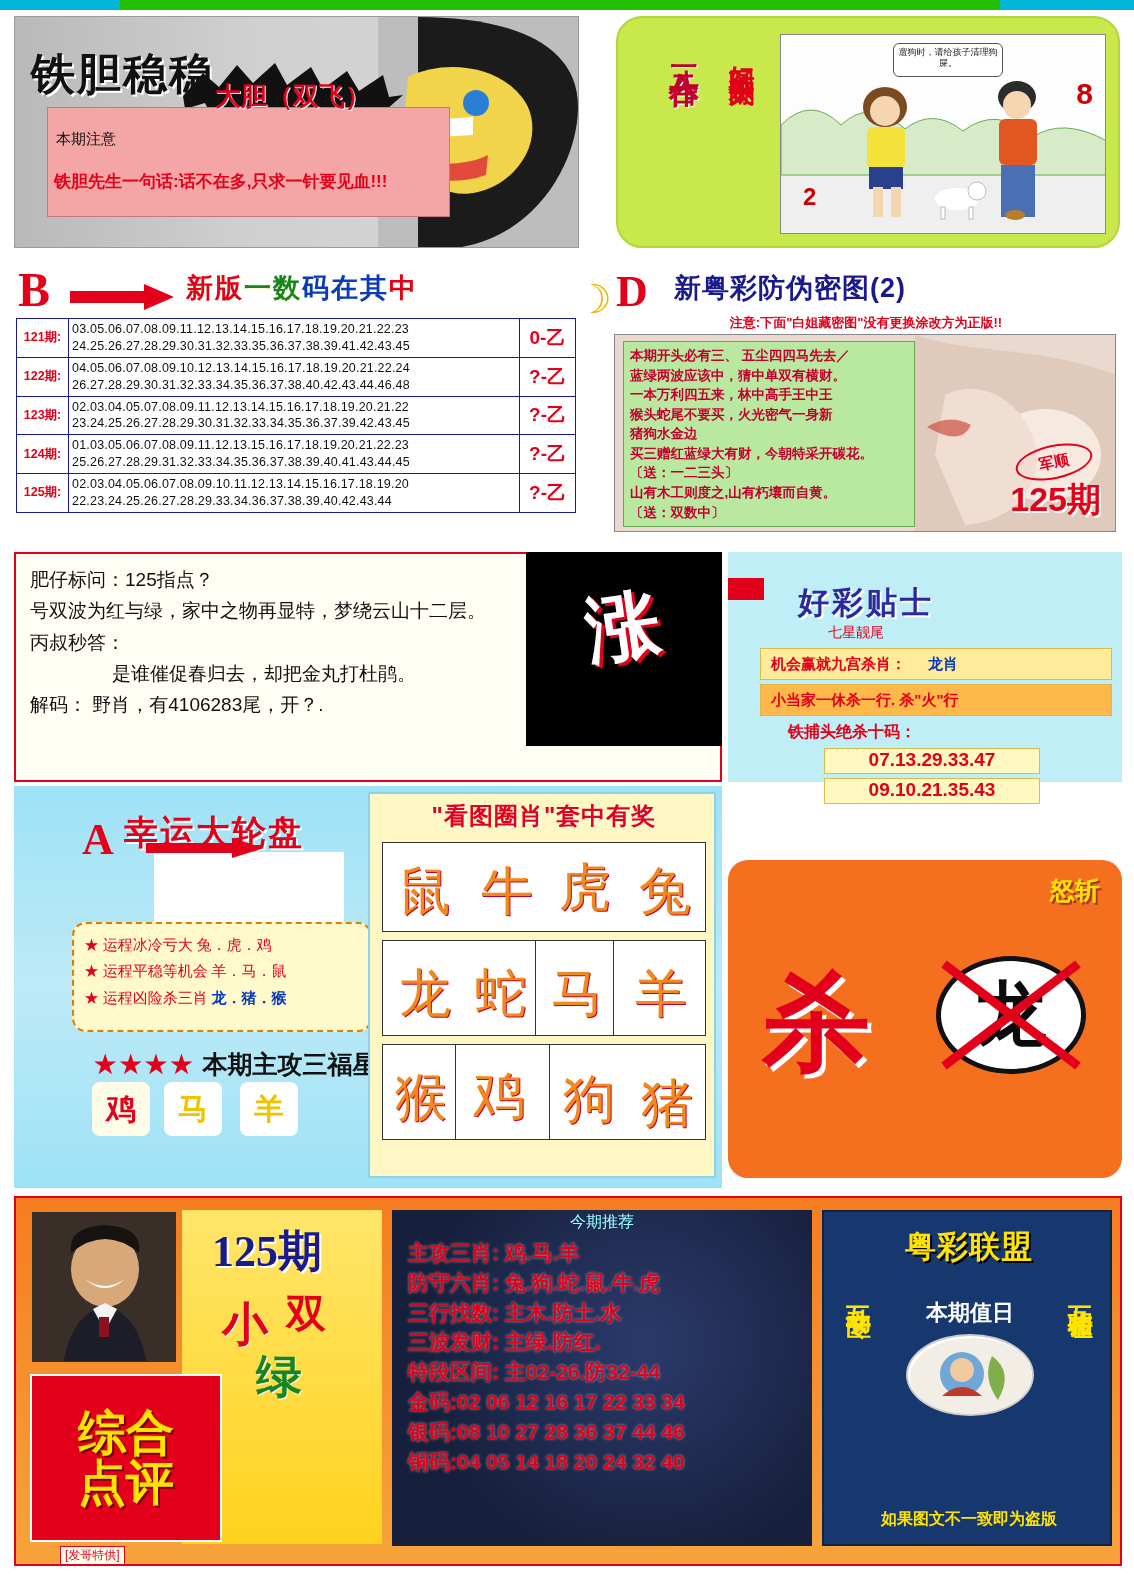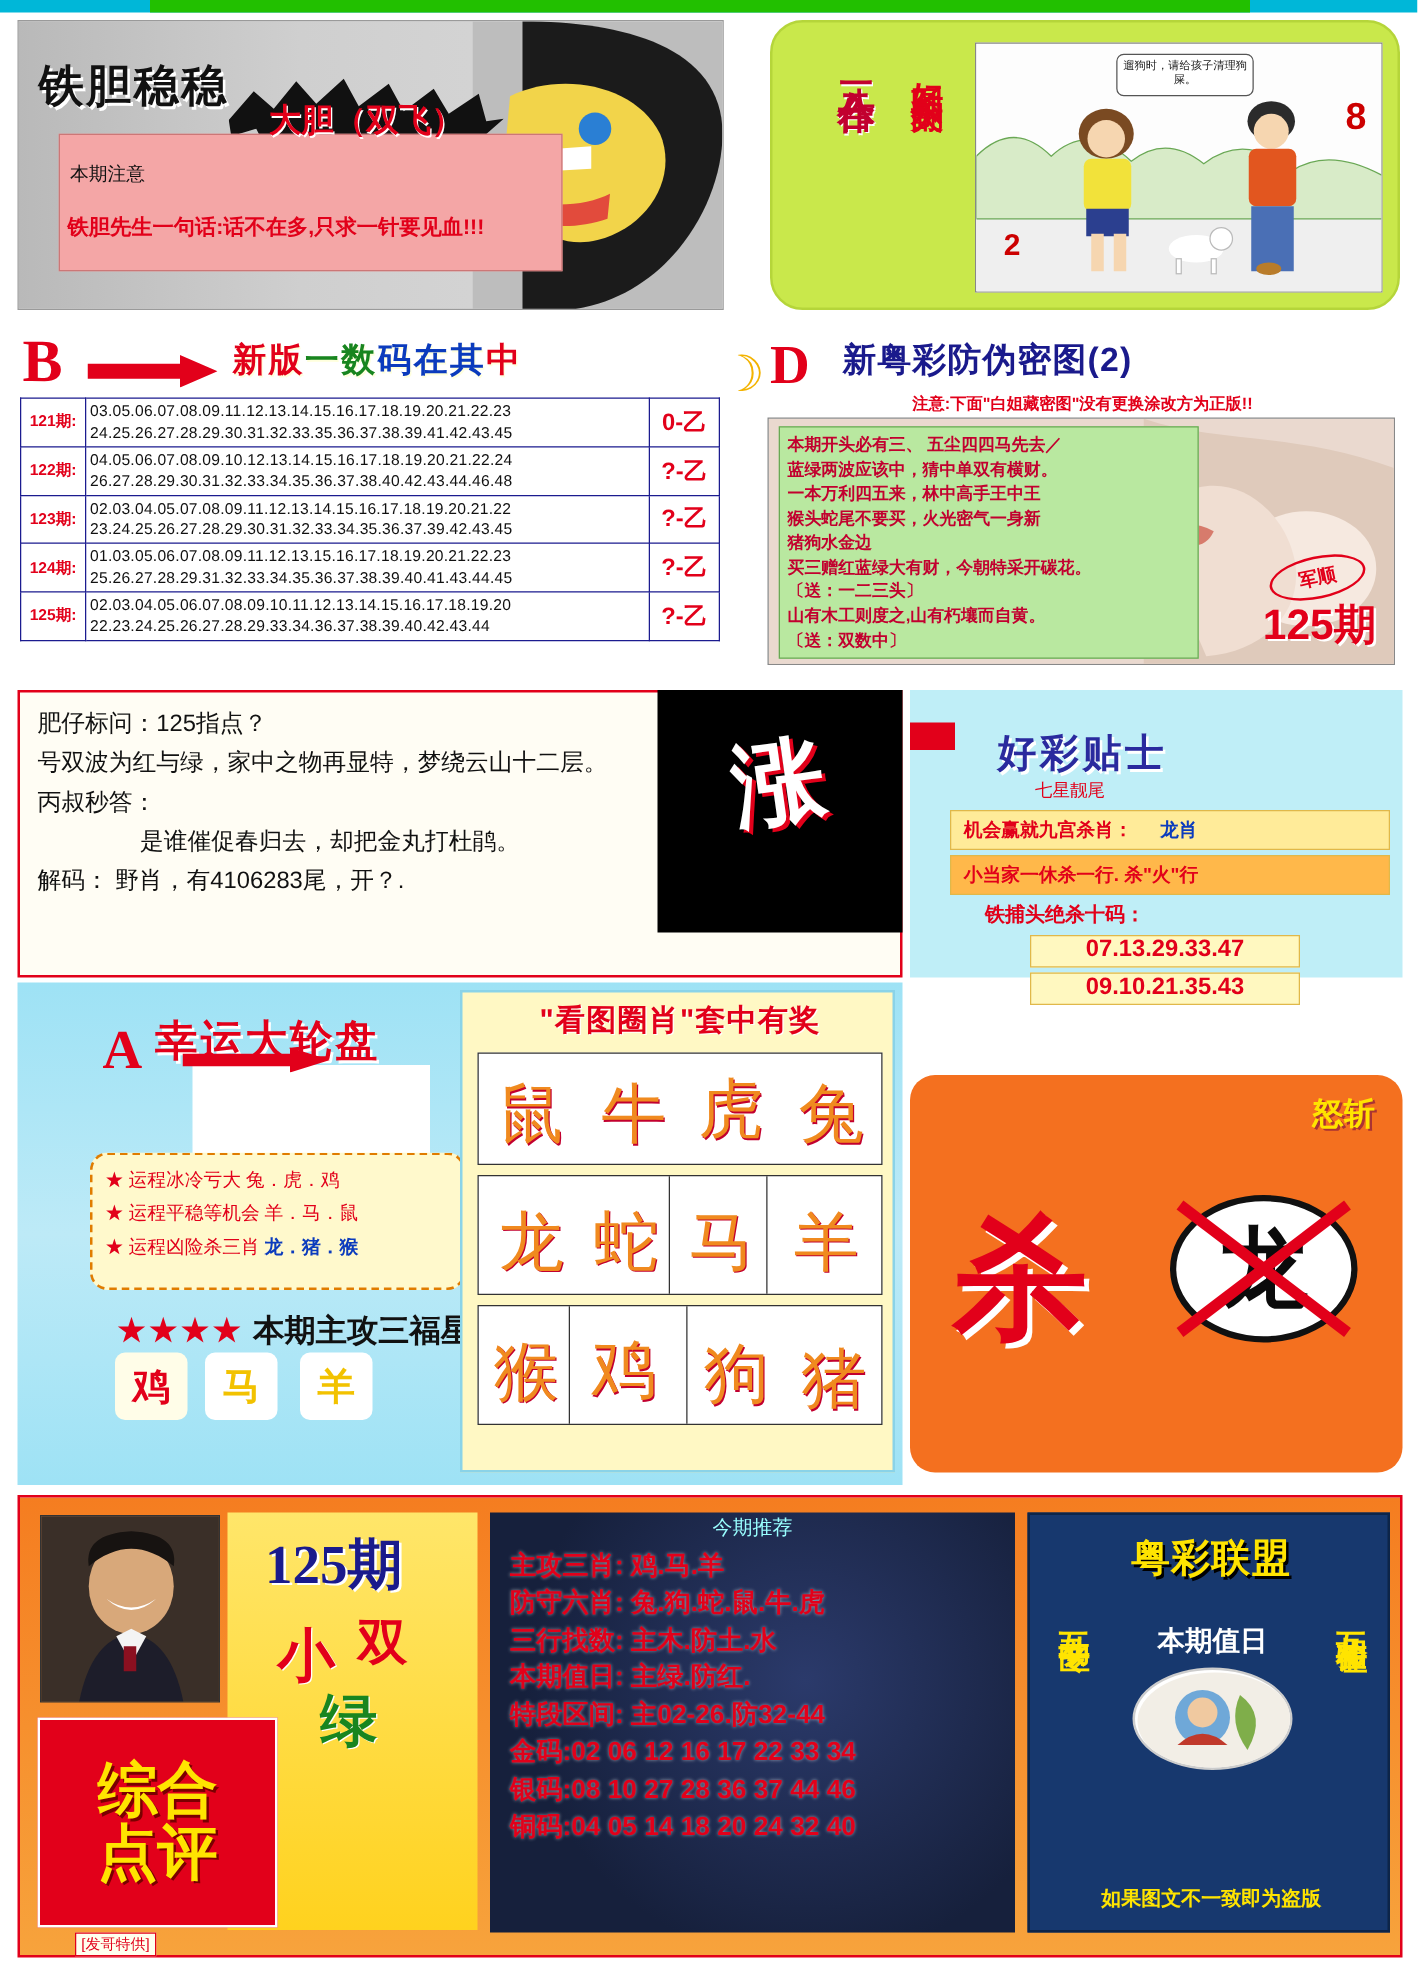--- a/index.html
+++ b/index.html
@@ -19,21 +19,21 @@
 
   
   .tiedan {
     position:absolute; left:14px; top:16px; width:565px; height:232px;
     background:linear-gradient(90deg,#b9b9b9 0%,#cfcfcf 40%,#d9d9d9 100%);
     border:1px solid #9a9a9a;
     overflow:hidden;
   }
   .tiedan-title {
     position:absolute; left:16px; top:28px;
-    font-size:36px; font-weight:bold; color:#111;
+    font-size:44px; font-weight:bold; color:#111;
     letter-spacing:2px;
     text-shadow:2px 2px 0 #fff;
   }
   .tiedan-box {
     position:absolute; left:32px; top:90px; width:403px; height:110px;
     background:#f4a6a6; border:1px solid #c77;
   }
   .tiedan-note { position:absolute; left:8px; top:22px; font-size:15px; color:#111; }
   .tiedan-red {
     position:absolute; left:6px; top:62px; font-size:17px; font-weight:bold; color:#e2001a;
@@ -111,21 +111,21 @@
   .d-warn {
     position:absolute; left:6px; top:52px; width:500px;
     font-size:13px; font-weight:bold; color:#e2001a; text-align:center;
   }
   .d-img {
     position:absolute; left:4px; top:72px; width:502px; height:198px;
     background:linear-gradient(135deg,#e9d8cf 0%,#f2e6dd 40%,#dcc9bf 100%);
     border:1px solid #888; overflow:hidden;
   }
   .d-green {
-    position:absolute; left:8px; top:6px; width:336px; height:186px;
+    position:absolute; left:8px; top:6px; width:292px; height:186px;
     background:#b9e8a0; border:1px solid #6aa855;
     padding:4px 6px; font-size:13.5px; color:#c2002f; line-height:1.45; font-weight:bold;
   }
   .d-qi {
     position:absolute; right:14px; bottom:8px;
     font-size:34px; font-weight:bold; color:#e2001a;
     text-shadow:2px 2px 0 #fff;
   }
   .d-stamp {
     position:absolute; right:22px; bottom:52px; width:78px; height:34px;
@@ -621,21 +621,21 @@
     <div class="bb-xiao">小</div>
     <div class="bb-shuang">双</div>
     <div class="bb-lv">绿</div>
 
     <div class="bb-center"></div>
     <div class="bb-rec">今期推荐</div>
     <div class="bb-lines">
       <div class="row">主攻三肖: 鸡.马.羊</div>
       <div class="row">防守六肖: 兔.狗.蛇.鼠.牛.虎</div>
       <div class="row">三行找数: 主木.防土.水</div>
-      <div class="row">本期值日: 主绿.防红.</div>
+      <div class="row">三波发财: 主绿.防红.</div>
       <div class="row">特段区间: 主02-26.防32-44</div>
       <div class="row">金码:02 06 12 16 17 22 33 34</div>
       <div class="row">银码:08 10 27 28 36 37 44 46</div>
       <div class="row">铜码:04 05 14 18 20 24 32 40</div>
     </div>
 
     <div class="bb-navy">
       <div class="navy-title">粤彩联盟</div>
       <div class="navy-left">互动专区</div>
       <div class="navy-right">互相验证</div>

